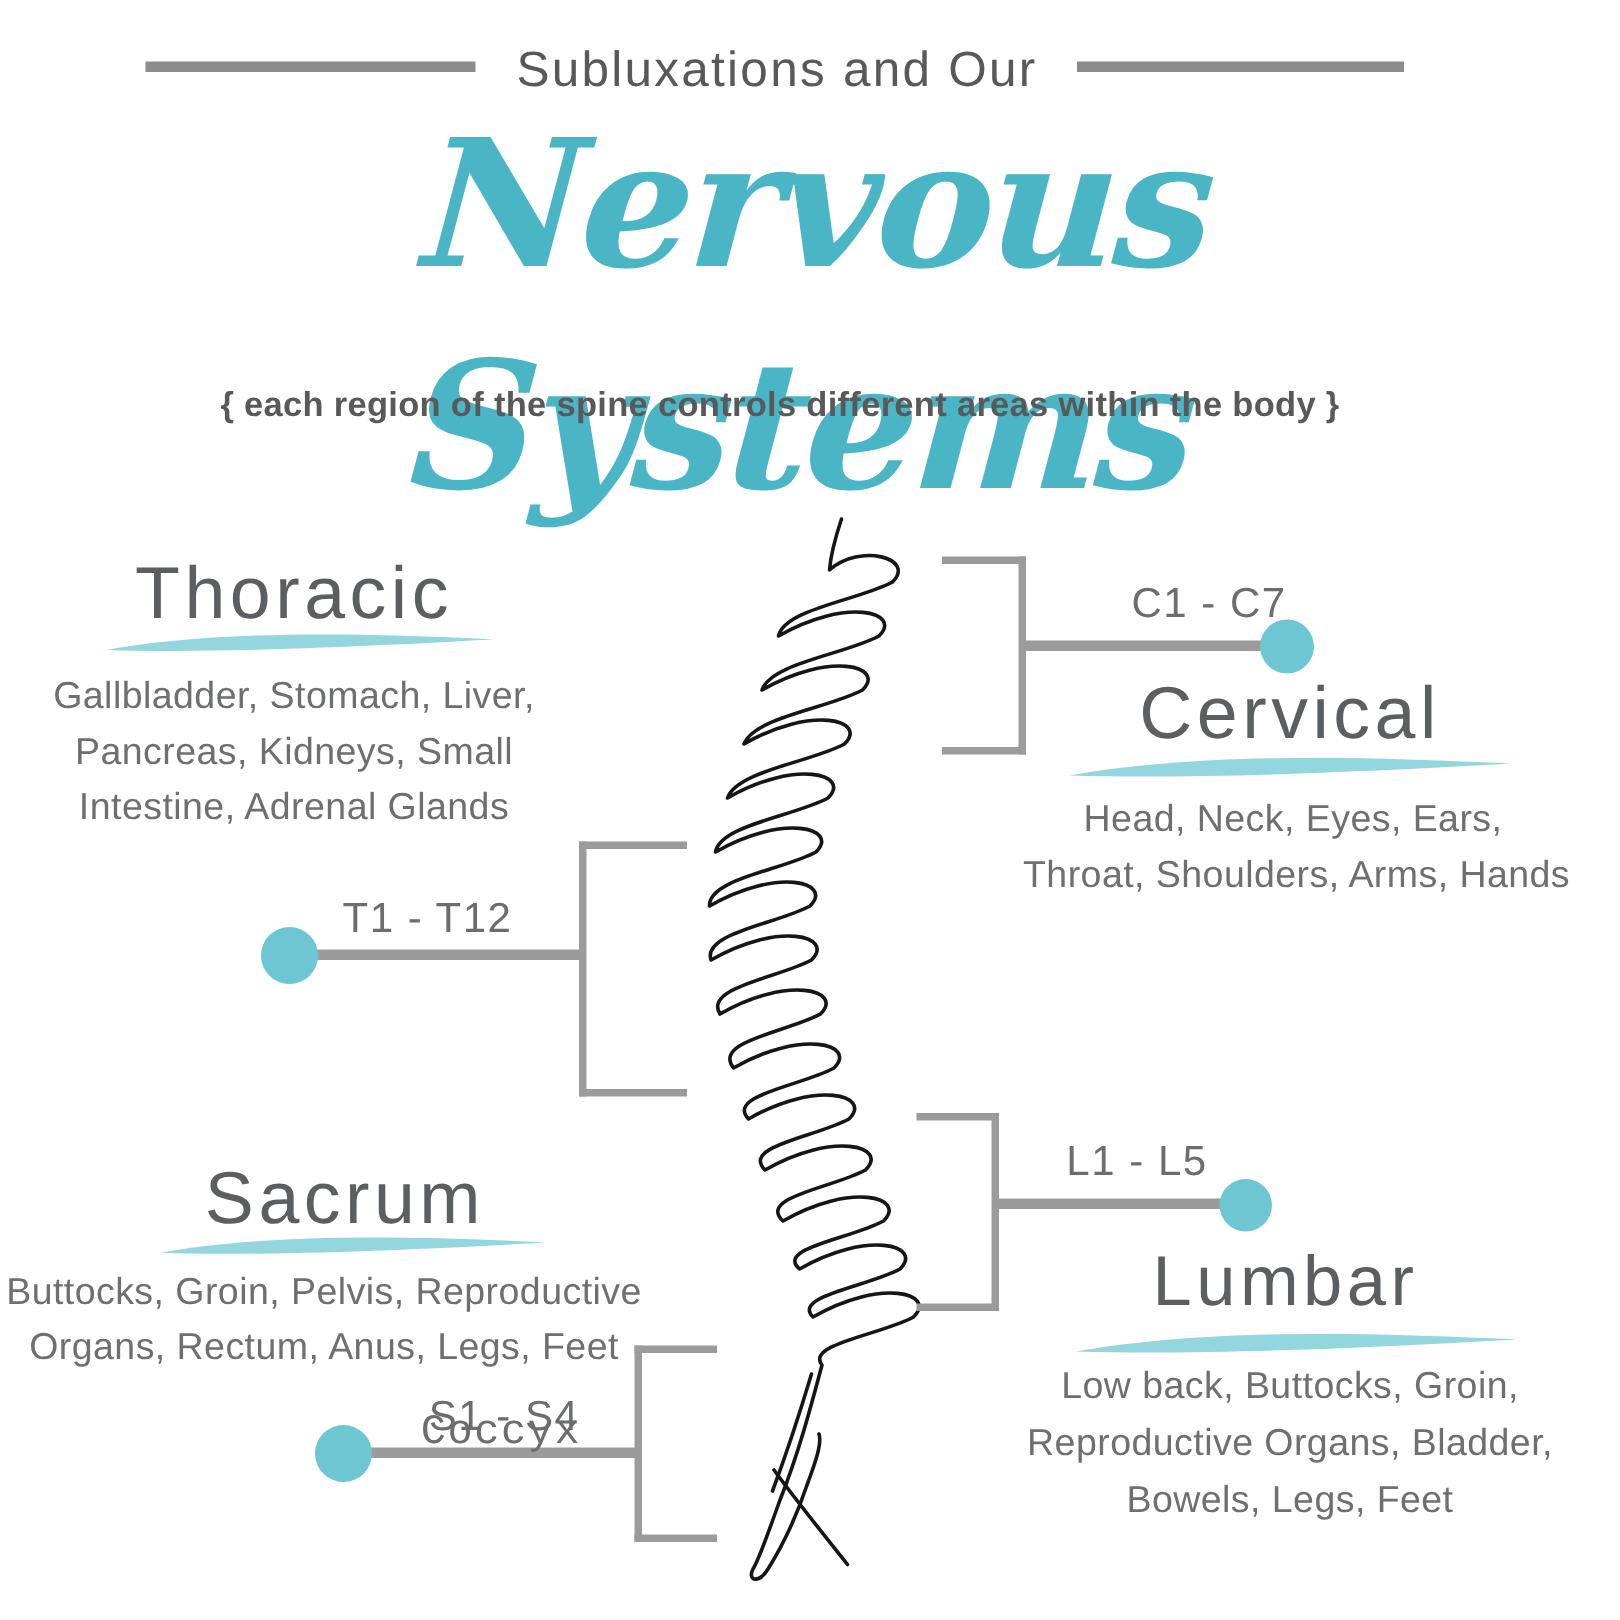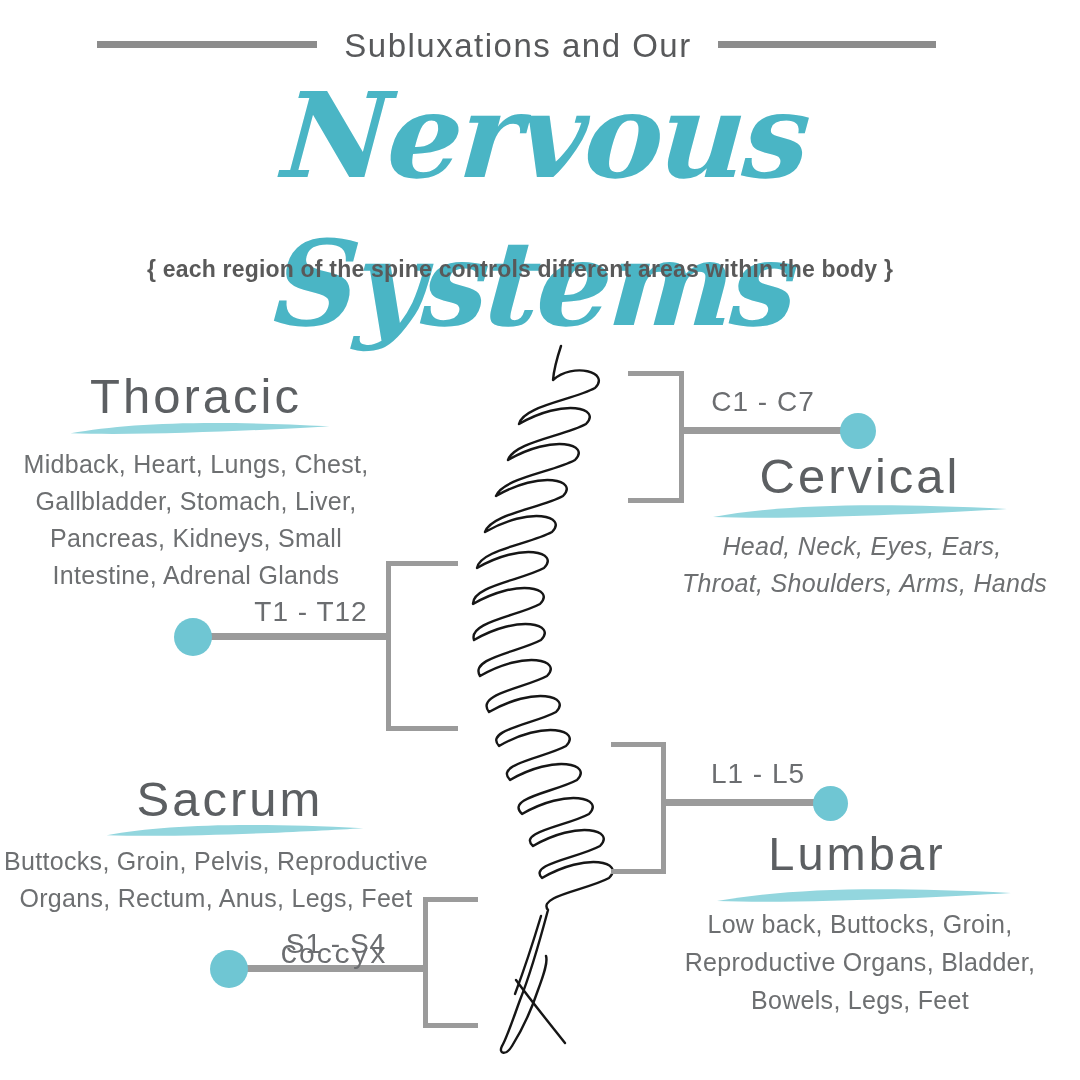--- a/index.html
+++ b/index.html
@@ -82,43 +82,42 @@
     <path d="M 121 576 C 112 606 104 630 95 654"></path>
     <path d="M 96 640 C 112 662 130 684 145 703"></path>
   </svg>
 
   <div>
     <div class="bracket-v" style="left:679px;top:371px;height:132px;"></div>
     <div class="bracket-stub" style="left:628px;top:371px;width:56px;"></div>
     <div class="bracket-stub" style="left:628px;top:498px;width:56px;"></div>
     <div class="hline" style="left:681px;top:427px;width:172px;"></div>
     <div class="dot" style="left:840px;top:413px;width:36px;height:36px;"></div>
-    <div class="seg-label" style="left:680px;top:386px;width:166px;">C1 - C7</div>
+    <div class="seg-label" style="left:680px;top:386px;width:166px;padding-left:43px;">C1 - C7</div>
     <div class="region-title" style="left:700px;top:452px;width:320px;">Cervical</div>
     <svg class="swoosh" style="left:698px;top:500px;" width="324" height="22" viewBox="0 0 300 22">
       <path d="M 3 17 C 70 5 160 2 297 9 C 230 13 90 20 3 17 Z"></path>
     </svg>
-    <div class="body-text" style="left:682px;top:528px;width:360px;font-style:italic;">
+    <div class="body-text" style="left:682px;top:528px;width:360px;">
       <div>Head, Neck, Eyes, Ears,</div>
       <div>Throat, Shoulders, Arms, Hands</div>
     </div>
   </div>
 
   <div>
     <div class="region-title" style="left:36px;top:372px;width:320px;">Thoracic</div>
     <svg class="swoosh" style="left:68px;top:418px;" width="264" height="20" viewBox="0 0 300 22">
       <path d="M 3 17 C 70 5 160 2 297 9 C 230 13 90 20 3 17 Z"></path>
     </svg>
     <div class="body-text" style="left:6px;top:446px;width:380px;">
-      <div>Midback, Heart, Lungs, Chest,</div>
       <div>Gallbladder, Stomach, Liver,</div>
       <div>Pancreas, Kidneys, Small</div>
       <div>Intestine, Adrenal Glands</div>
     </div>
-    <div class="seg-label" style="left:228px;top:596px;width:166px;">T1 - T12</div>
+    <div class="seg-label" style="left:202px;top:596px;width:166px;">T1 - T12</div>
     <div class="hline" style="left:205px;top:633px;width:185px;"></div>
     <div class="dot" style="left:174px;top:618px;width:38px;height:38px;"></div>
     <div class="bracket-v" style="left:386px;top:561px;height:170px;"></div>
     <div class="bracket-stub" style="left:386px;top:561px;width:72px;"></div>
     <div class="bracket-stub" style="left:386px;top:726px;width:72px;"></div>
   </div>
 
   <div>
     <div class="bracket-v" style="left:661px;top:742px;height:132px;"></div>
     <div class="bracket-stub" style="left:611px;top:742px;width:55px;"></div>

